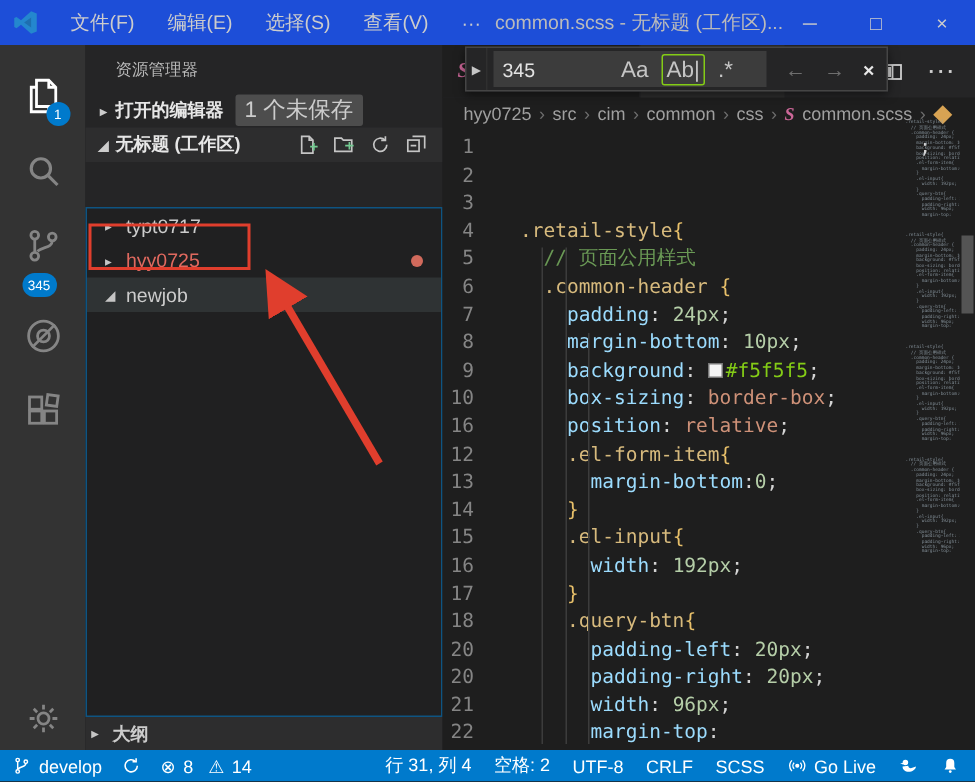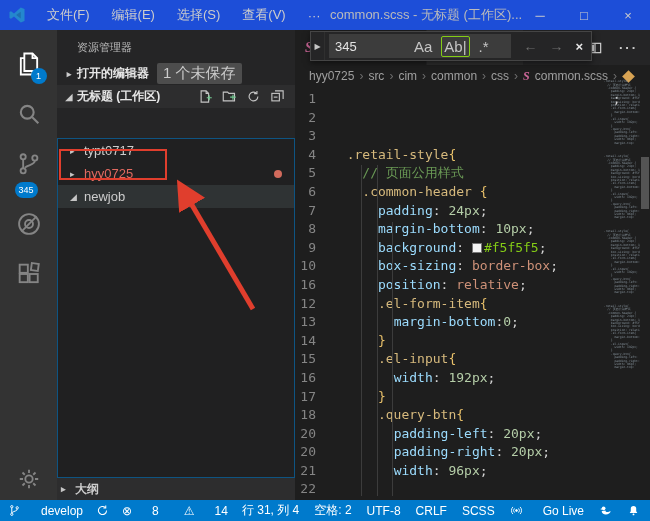--- a/index.html
+++ b/index.html
@@ -121,21 +121,21 @@
   .find-opt { color:#c5c5c5; font-size:15px; margin-left:7px; padding:1px 2px; }
   .find-opt.on { border:1px solid #84cc16; border-radius:2px; }
   .find-nav { color:#6e6e6e; font-size:14px; margin-left:12px; }
   .find-close { color:#e8e8e8; font-size:13px; margin:0 8px 0 12px; font-weight:bold; }
 
   
   .statusbar { position:absolute; bottom:0; left:0; right:0; height:21px; background:#007acc;
     color:#ffffff; display:flex; align-items:center; font-size:12px; z-index:5; }
   .sb-left { display:flex; align-items:center; gap:13px; padding-left:8px; }
   .sb-right { margin-left:auto; display:flex; align-items:center; gap:15px; padding-right:10px; }
-  .sb-item { display:flex; align-items:center; gap:20px; white-space:nowrap; }
+  .sb-item { display:flex; align-items:center; gap:5px; white-space:nowrap; }
   .sb-item svg { width:13px; height:13px; }
   .glyph { font-size:12px; }
 
   
   .annot-box { position:absolute; left:59px; top:149px; width:108px; height:31px;
     border:2px solid #e03e2d; z-index:20; pointer-events:none; }
   .annot-arrow { position:absolute; left:0; top:0; z-index:20; pointer-events:none; }
 </style>
 </head>
 <body>
@@ -393,20 +393,21 @@
           <div class="code-line">
             <span class="ln">20</span>
             <span class="code-text"><span class="tk-pln">        </span><span class="tk-prp">padding-right</span><span class="tk-pun">: </span><span class="tk-num">20px</span><span class="tk-pun">;</span></span>
           </div>
           <div class="code-line">
             <span class="ln">21</span>
             <span class="code-text"><span class="tk-pln">        </span><span class="tk-prp">width</span><span class="tk-pun">: </span><span class="tk-num">96px</span><span class="tk-pun">;</span></span>
           </div>
           <div class="code-line">
             <span class="ln">22</span>
+            <span class="code-text"><span class="tk-pln">        </span><span class="tk-prp">margin-top</span><span class="tk-pun">:</span></span>
           </div>
         </div>
     </div>
 
     <div class="find-widget">
       <span class="find-toggle">▶</span>
       <span class="find-inputwrap">
         <input class="find-input" value="345" style="">
         <span class="find-opt">Aa</span>
         <span class="find-opt on">Ab|</span>

